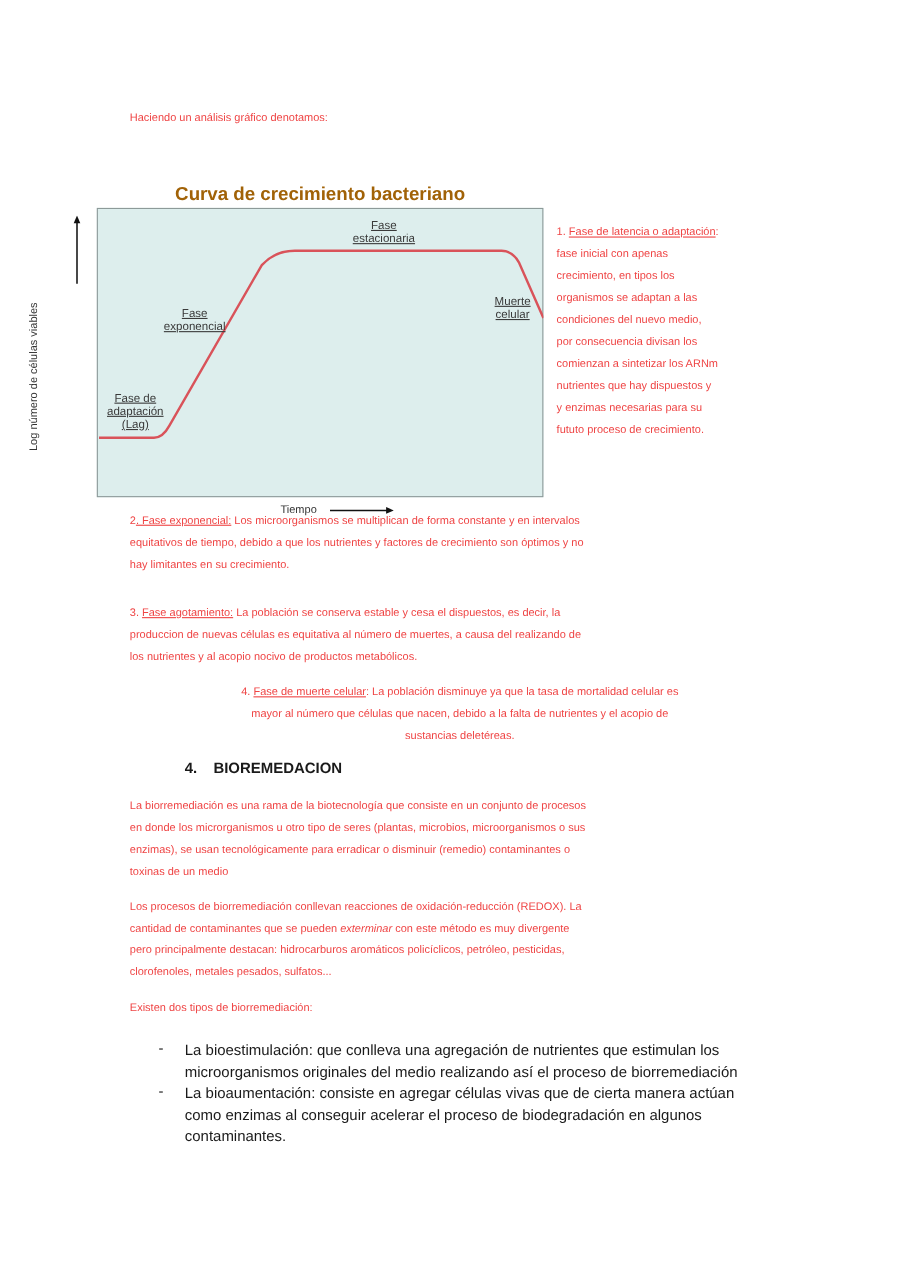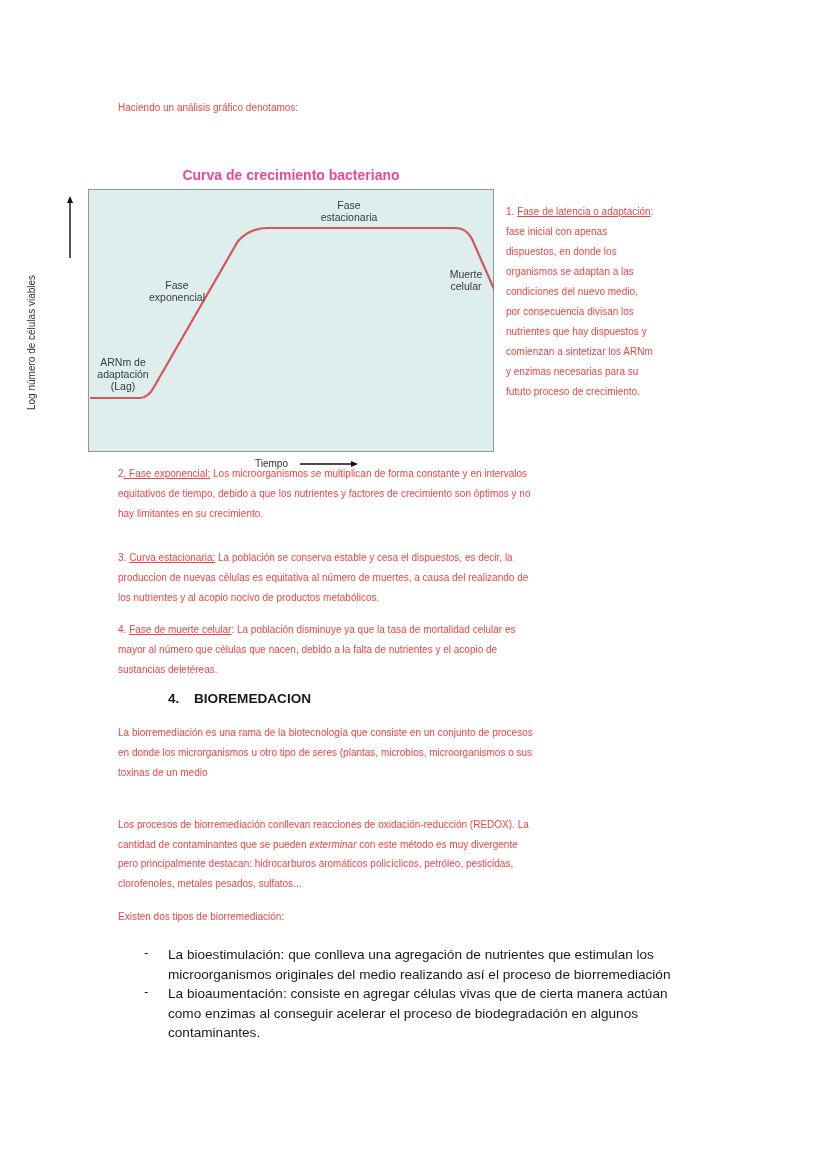--- a/index.html
+++ b/index.html
@@ -2,26 +2,26 @@
 <html><head>
 <meta charset="utf-8">
 <style>
   html, body { margin: 0; padding: 0; background: #ffffff; }
   body { width: 828px; height: 1171px; position: relative; overflow: hidden;
          font-family: "Liberation Sans", "DejaVu Sans", sans-serif; color: #1a1a1a; }
   .txt { position: absolute; font-size: 10px; line-height: 20px; color: #ef4444; }
   .u { text-decoration: underline; }
   .intro { left: 118px; top: 98px; }
   .chart-title { position: absolute; left: 88px; width: 406px; top: 167px; text-align: center;
-                 font-family: "Liberation Sans", sans-serif; font-weight: bold; font-size: 14px; color: #ec4899; }
+                 font-family: "Liberation Sans", sans-serif; font-weight: bold; font-size: 17px; color: #a16207; }
   .chart-box { position: absolute; left: 88px; top: 189px; width: 406px; height: 263px;
                background: #ddeeed; border: 1.5px solid #8d9a99; box-sizing: border-box; }
   .chart-svg { position: absolute; left: 88px; top: 189px; }
   .clabel { position: absolute; font-family: "Liberation Sans", sans-serif; font-size: 10.5px;
-            line-height: 12px; color: #3a3a3a; text-align: center; }
+            line-height: 12px; color: #3a3a3a; text-align: center; text-decoration: underline; }
   .ylabel { position: absolute; left: 26px; top: 322px; width: 130px; transform: rotate(-90deg);
             transform-origin: 0 0; font-family: "Liberation Sans", sans-serif; font-size: 10px; color: #333;
             white-space: nowrap; }
   .xlabel { position: absolute; left: 255px; top: 458px; font-family: "Liberation Sans", sans-serif;
             font-size: 10px; color: #333; }
   .side { left: 506px; top: 202px; width: 215px; }
   .para { left: 118px; width: 600px; }
   .heading { position: absolute; left: 168px; top: 691px; font-weight: bold; font-size: 13.6px; }
   .heading .num { display: inline-block; width: 26px; }
   .bullet { position: absolute; left: 144px; font-size: 13.6px; }
@@ -32,21 +32,21 @@
 
 <div class="txt intro">Haciendo un análisis gráfico denotamos:</div>
 
 <div class="chart-title">Curva de crecimiento bacteriano</div>
 <div class="chart-box"></div>
 <svg class="chart-svg" width="406" height="263" viewBox="0 0 406 263">
   <path d="M2 209 L52 209 Q60 209 66 198 L150 52 Q162 39 180 39 L368 39 Q378 39 384 50 L406 100" fill="none" stroke="#d9535a" stroke-width="2.2" stroke-linejoin="round"></path>
 </svg>
 
 <div class="clabel" style="left:94px; top:356px; width:58px;">
-  <div>ARNm de</div>
+  <div>Fase de</div>
   <div>adaptación</div>
   <div>(Lag)</div>
 </div>
 <div class="clabel" style="left:144px; top:279px; width:66px;">
   <div>Fase</div>
   <div>exponencial</div>
 </div>
 <div class="clabel" style="left:314px; top:199px; width:70px;">
   <div>Fase</div>
   <div>estacionaria</div>
@@ -64,55 +64,56 @@
 
 <div class="xlabel">Tiempo</div>
 <svg style="position:absolute; left:300px; top:460px;" width="58" height="8">
   <line x1="0" y1="4" x2="52" y2="4" stroke="#111" stroke-width="1.4"></line>
   <polygon points="58,4 51,1 51,7" fill="#111"></polygon>
 </svg>
 
 <div class="txt side">
   <div><span>1.</span> <span class="u">Fase de latencia o adaptación</span><span>:</span></div>
   <div>fase inicial con apenas</div>
-  <div>dispuestos, en donde los</div>
+  <div>crecimiento, en tipos los</div>
   <div>organismos se adaptan a las</div>
   <div>condiciones del nuevo medio,</div>
   <div>por consecuencia divisan los</div>
+  <div>comienzan a sintetizar los ARNm</div>
   <div>nutrientes que hay dispuestos y</div>
-  <div>comienzan a sintetizar los ARNm</div>
   <div>y enzimas necesarias para su</div>
   <div>fututo proceso de crecimiento.</div>
 </div>
 
 <div class="txt para" style="top:464px;">
   <div><span>2</span><span class="u">. Fase exponencial:</span><span style="white-space:pre"> Los microorganismos se multiplican de forma constante y en intervalos</span></div>
   <div>equitativos de tiempo, debido a que los nutrientes y factores de crecimiento son óptimos y no</div>
   <div>hay limitantes en su crecimiento.</div>
 </div>
 
 <div class="txt para" style="top:548px;">
-  <div><span style="white-space:pre">3. </span><span class="u">Curva estacionaria:</span><span style="white-space:pre"> La población se conserva estable y cesa el dispuestos, es decir, la</span></div>
+  <div><span style="white-space:pre">3. </span><span class="u">Fase agotamiento:</span><span style="white-space:pre"> La población se conserva estable y cesa el dispuestos, es decir, la</span></div>
   <div>produccion de nuevas células es equitativa al número de muertes, a causa del realizando de</div>
   <div>los nutrientes y al acopio nocivo de productos metabólicos.</div>
 </div>
 
-<div class="txt para" style="top:620px;">
+<div class="txt para" style="top:620px;text-align:center;">
   <div><span style="white-space:pre">4. </span><span class="u">Fase de muerte celular</span><span>: La población disminuye ya que la tasa de mortalidad celular es</span></div>
   <div>mayor al número que células que nacen, debido a la falta de nutrientes y el acopio de</div>
   <div>sustancias deletéreas.</div>
 </div>
 
 <div class="heading">
   <span class="num">4.</span><span>BIOREMEDACION</span>
 </div>
 
 <div class="txt para" style="top:723px;">
   <div>La biorremediación es una rama de la biotecnología que consiste en un conjunto de procesos</div>
   <div>en donde los microrganismos u otro tipo de seres (plantas, microbios, microorganismos o sus</div>
+  <div>enzimas), se usan tecnológicamente para erradicar o disminuir (remedio) contaminantes o</div>
   <div>toxinas de un medio</div>
 </div>
 
 <div class="txt para" style="top:815px; line-height:19.5px;">
   <div>Los procesos de biorremediación conllevan reacciones de oxidación-reducción (REDOX). La</div>
   <div><span style="white-space:pre">cantidad de contaminantes que se pueden </span><em>exterminar</em><span style="white-space:pre"> con este método es muy divergente</span></div>
   <div>pero principalmente destacan: hidrocarburos aromáticos policíclicos, petróleo, pesticidas,</div>
   <div>clorofenoles, metales pesados, sulfatos...</div>
 </div>
 

